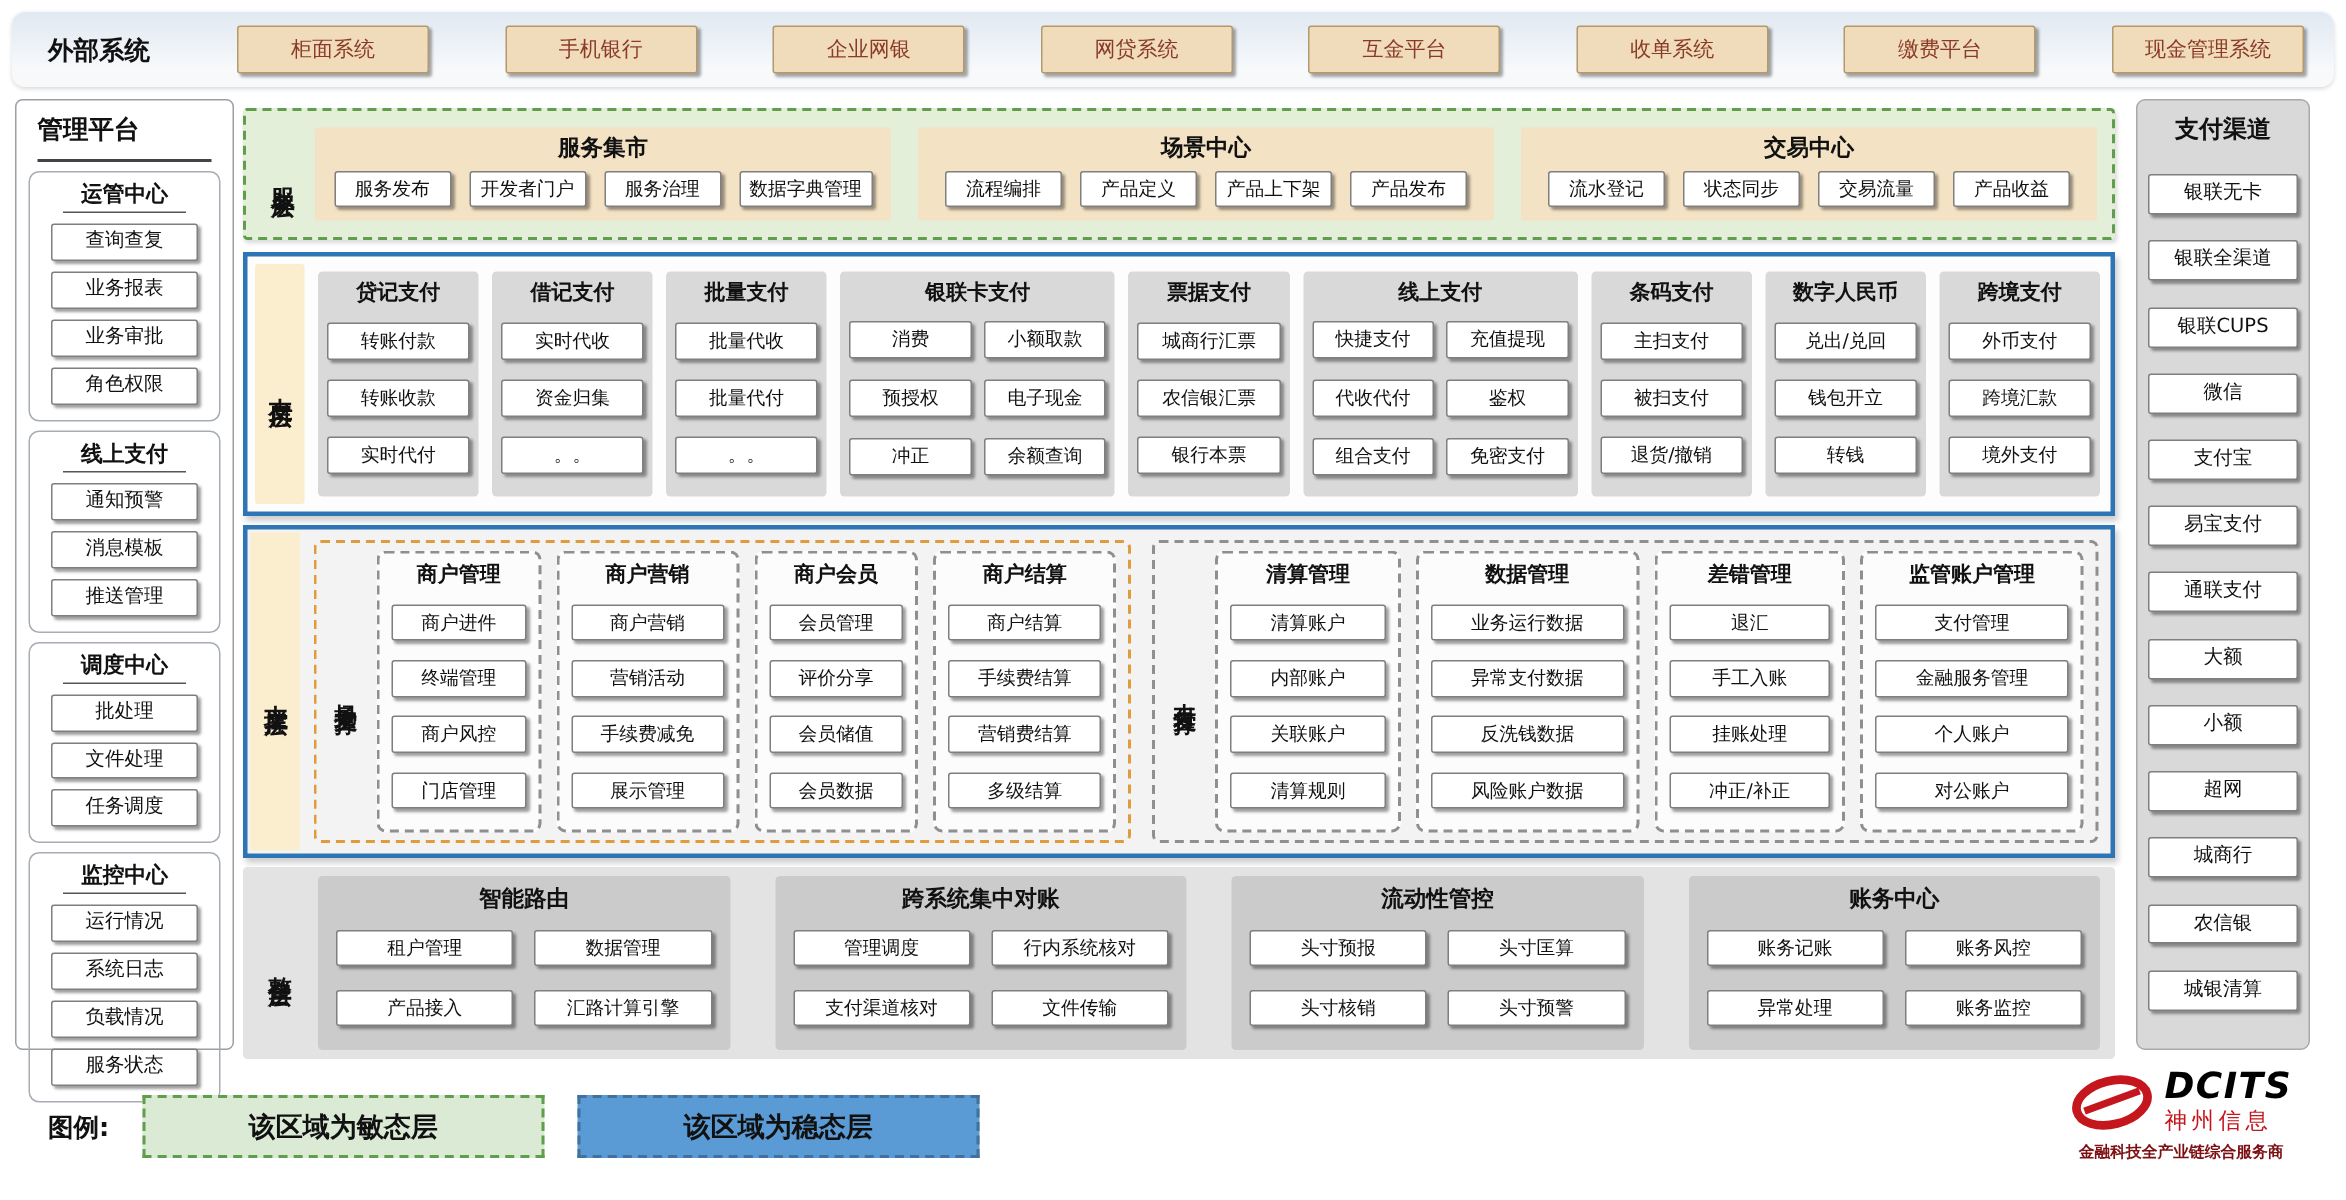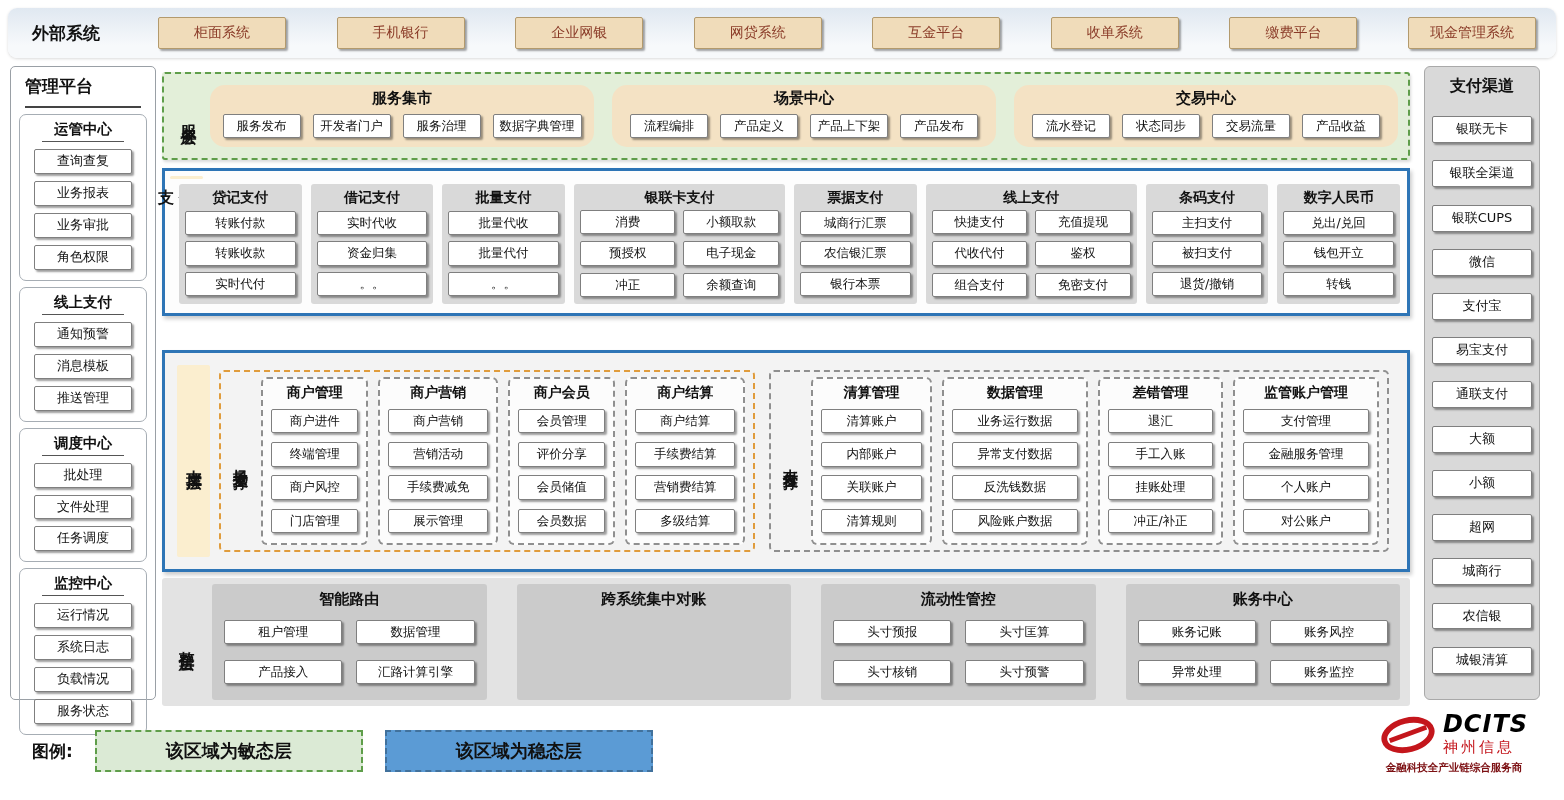--- a/index.html
+++ b/index.html
@@ -60,41 +60,40 @@
   .v-label { width:28px; font-size:16px; letter-spacing:3px; }
   .layer-tab { width:33px; font-size:16px; letter-spacing:3px; background:#fbeecf; border-radius:2px; }
   .zone-label { width:22px; font-size:15px; letter-spacing:2px; }
   
   #service-layer {
     position:absolute; left:162px; top:72px; width:1248px; height:88px;
     border:2px dashed #5f9e4a; background:#e3efd9; border-radius:3px;
     display:flex; padding:4px 10px; box-shadow:1px 2px 3px rgba(0,0,0,.15);
   }
   .svc-groups { flex:1; display:flex; gap:18px; align-items:center; margin-left:8px; }
-  .svc-group { flex:1; background:#f4e2c4; border-radius:15px; padding:4px 10px 9px; }
+  .svc-group { flex:1; background:#f4e2c4; border-radius:1px; padding:4px 10px 9px; }
   .svc-title { font-weight:bold; font-size:15px; text-align:center; margin-bottom:6px; }
   .svc-btns { display:flex; gap:12px; justify-content:center; }
   .svc-btns .btn { flex:0 1 auto; min-width:78px; }
   
   #payment-layer {
-    position:absolute; left:162px; top:168px; width:1248px; height:148px;
+    position:absolute; left:162px; top:168px; width:1248px; height:176px;
     border:3px solid #2e75b6; background:#fdfdfd; display:flex; padding:5px;
     box-shadow:2px 3px 4px rgba(0,0,0,.2);
-    flex-direction:column;
   }
   .pay-groups { flex:1; display:flex; gap:9px; padding:5px 2px 5px 9px; }
   .pay-group { flex:1; background:#d9d9d9; border-radius:3px; padding:3px 6px 7px; display:flex; flex-direction:column; }
   .pay-group.wide { flex:1.8; }
   .g-title { font-weight:bold; font-size:14px; text-align:center; margin:2px 0 3px; white-space:nowrap; }
   .pay-items { flex:1; display:flex; flex-direction:column; justify-content:space-evenly; gap:5px; }
   .pay-items.grid2 { display:grid; grid-template-columns:1fr 1fr; gap:7px 8px; align-content:space-evenly; }
   
   #support-layer {
     position:absolute; left:162px; top:350px; width:1248px; height:222px;
-    border:3px solid #2e75b6; background:#f3f3f3; display:flex; padding:12px;
+    border:3px solid #2e75b6; background:#f3f3f3; display:flex; padding:2px;
     box-shadow:2px 3px 4px rgba(0,0,0,.2);
   }
   .sup-content { flex:1; display:flex; gap:14px; padding:5px 6px 5px 9px; }
   .sup-zone { border-radius:5px; display:flex; gap:10px; padding:5px 8px; }
   .zone-scene { border:2px dashed #e09c3c; flex:86; }
   .zone-pay { border:2px dashed #8f8f8f; flex:100; }
   .sup-group {
     flex:1 1 auto; border:2px dashed #8f8f8f; border-radius:6px; background:#fcfcfc;
     padding:3px 8px 6px; display:flex; flex-direction:column;
   }
@@ -281,20 +280,28 @@
 
     <div class="pay-group">
       <div class="g-title">数字人民币</div>
       <div class="pay-items">
         <div class="btn">兑出/兑回</div>
         <div class="btn">钱包开立</div>
         <div class="btn">转钱</div>
       </div>
     </div>
 
+    <div class="pay-group">
+      <div class="g-title">跨境支付</div>
+      <div class="pay-items">
+        <div class="btn">外币支付</div>
+        <div class="btn">跨境汇款</div>
+        <div class="btn">境外支付</div>
+      </div>
+    </div>
 
   </div>
 </div>
 
 <div id="support-layer">
   <div class="layer-tab">支撑层</div>
   <div class="sup-content">
 
     <div class="sup-zone zone-scene">
       <div class="zone-label">场景支撑</div>
@@ -396,20 +403,26 @@
       <div class="int-items">
         <div class="btn">租户管理</div>
         <div class="btn">数据管理</div>
         <div class="btn">产品接入</div>
         <div class="btn">汇路计算引擎</div>
       </div>
     </div>
 
     <div class="int-group">
       <div class="g-title">跨系统集中对账</div>
+      <div class="int-items">
+        <div class="btn">管理调度</div>
+        <div class="btn">行内系统核对</div>
+        <div class="btn">支付渠道核对</div>
+        <div class="btn">文件传输</div>
+      </div>
     </div>
 
     <div class="int-group">
       <div class="g-title">流动性管控</div>
       <div class="int-items">
         <div class="btn">头寸预报</div>
         <div class="btn">头寸匡算</div>
         <div class="btn">头寸核销</div>
         <div class="btn">头寸预警</div>
       </div>

